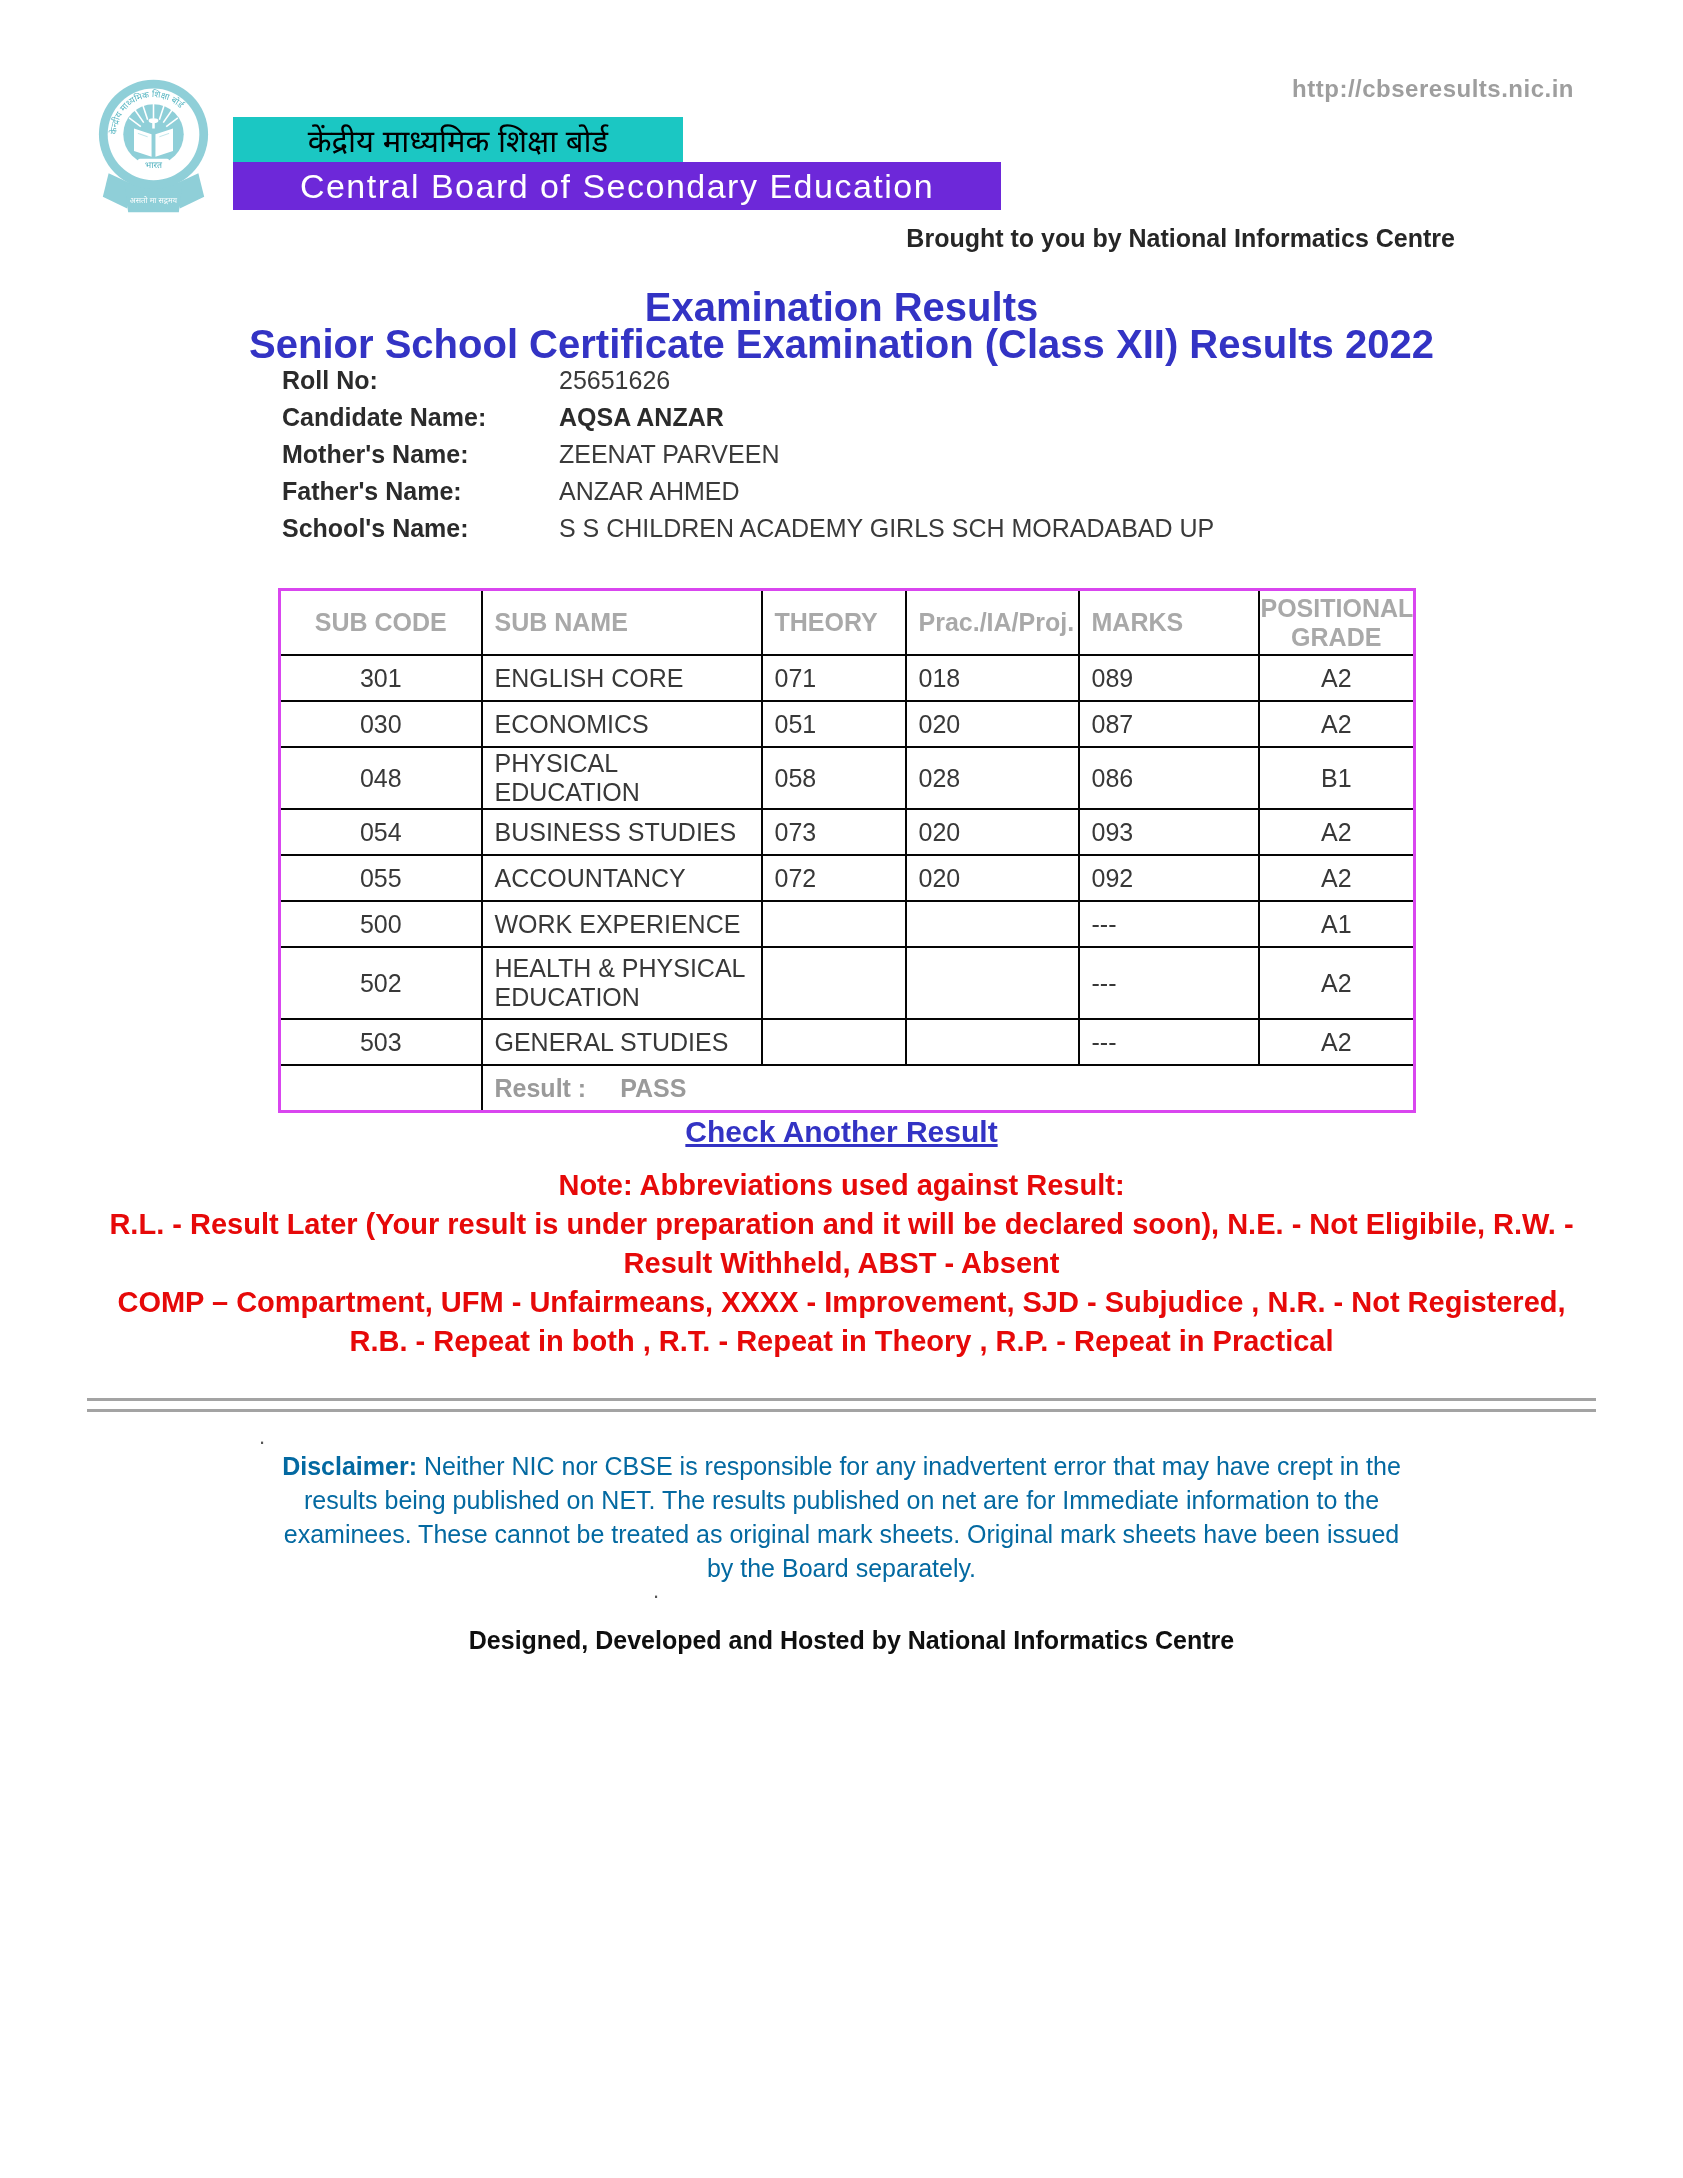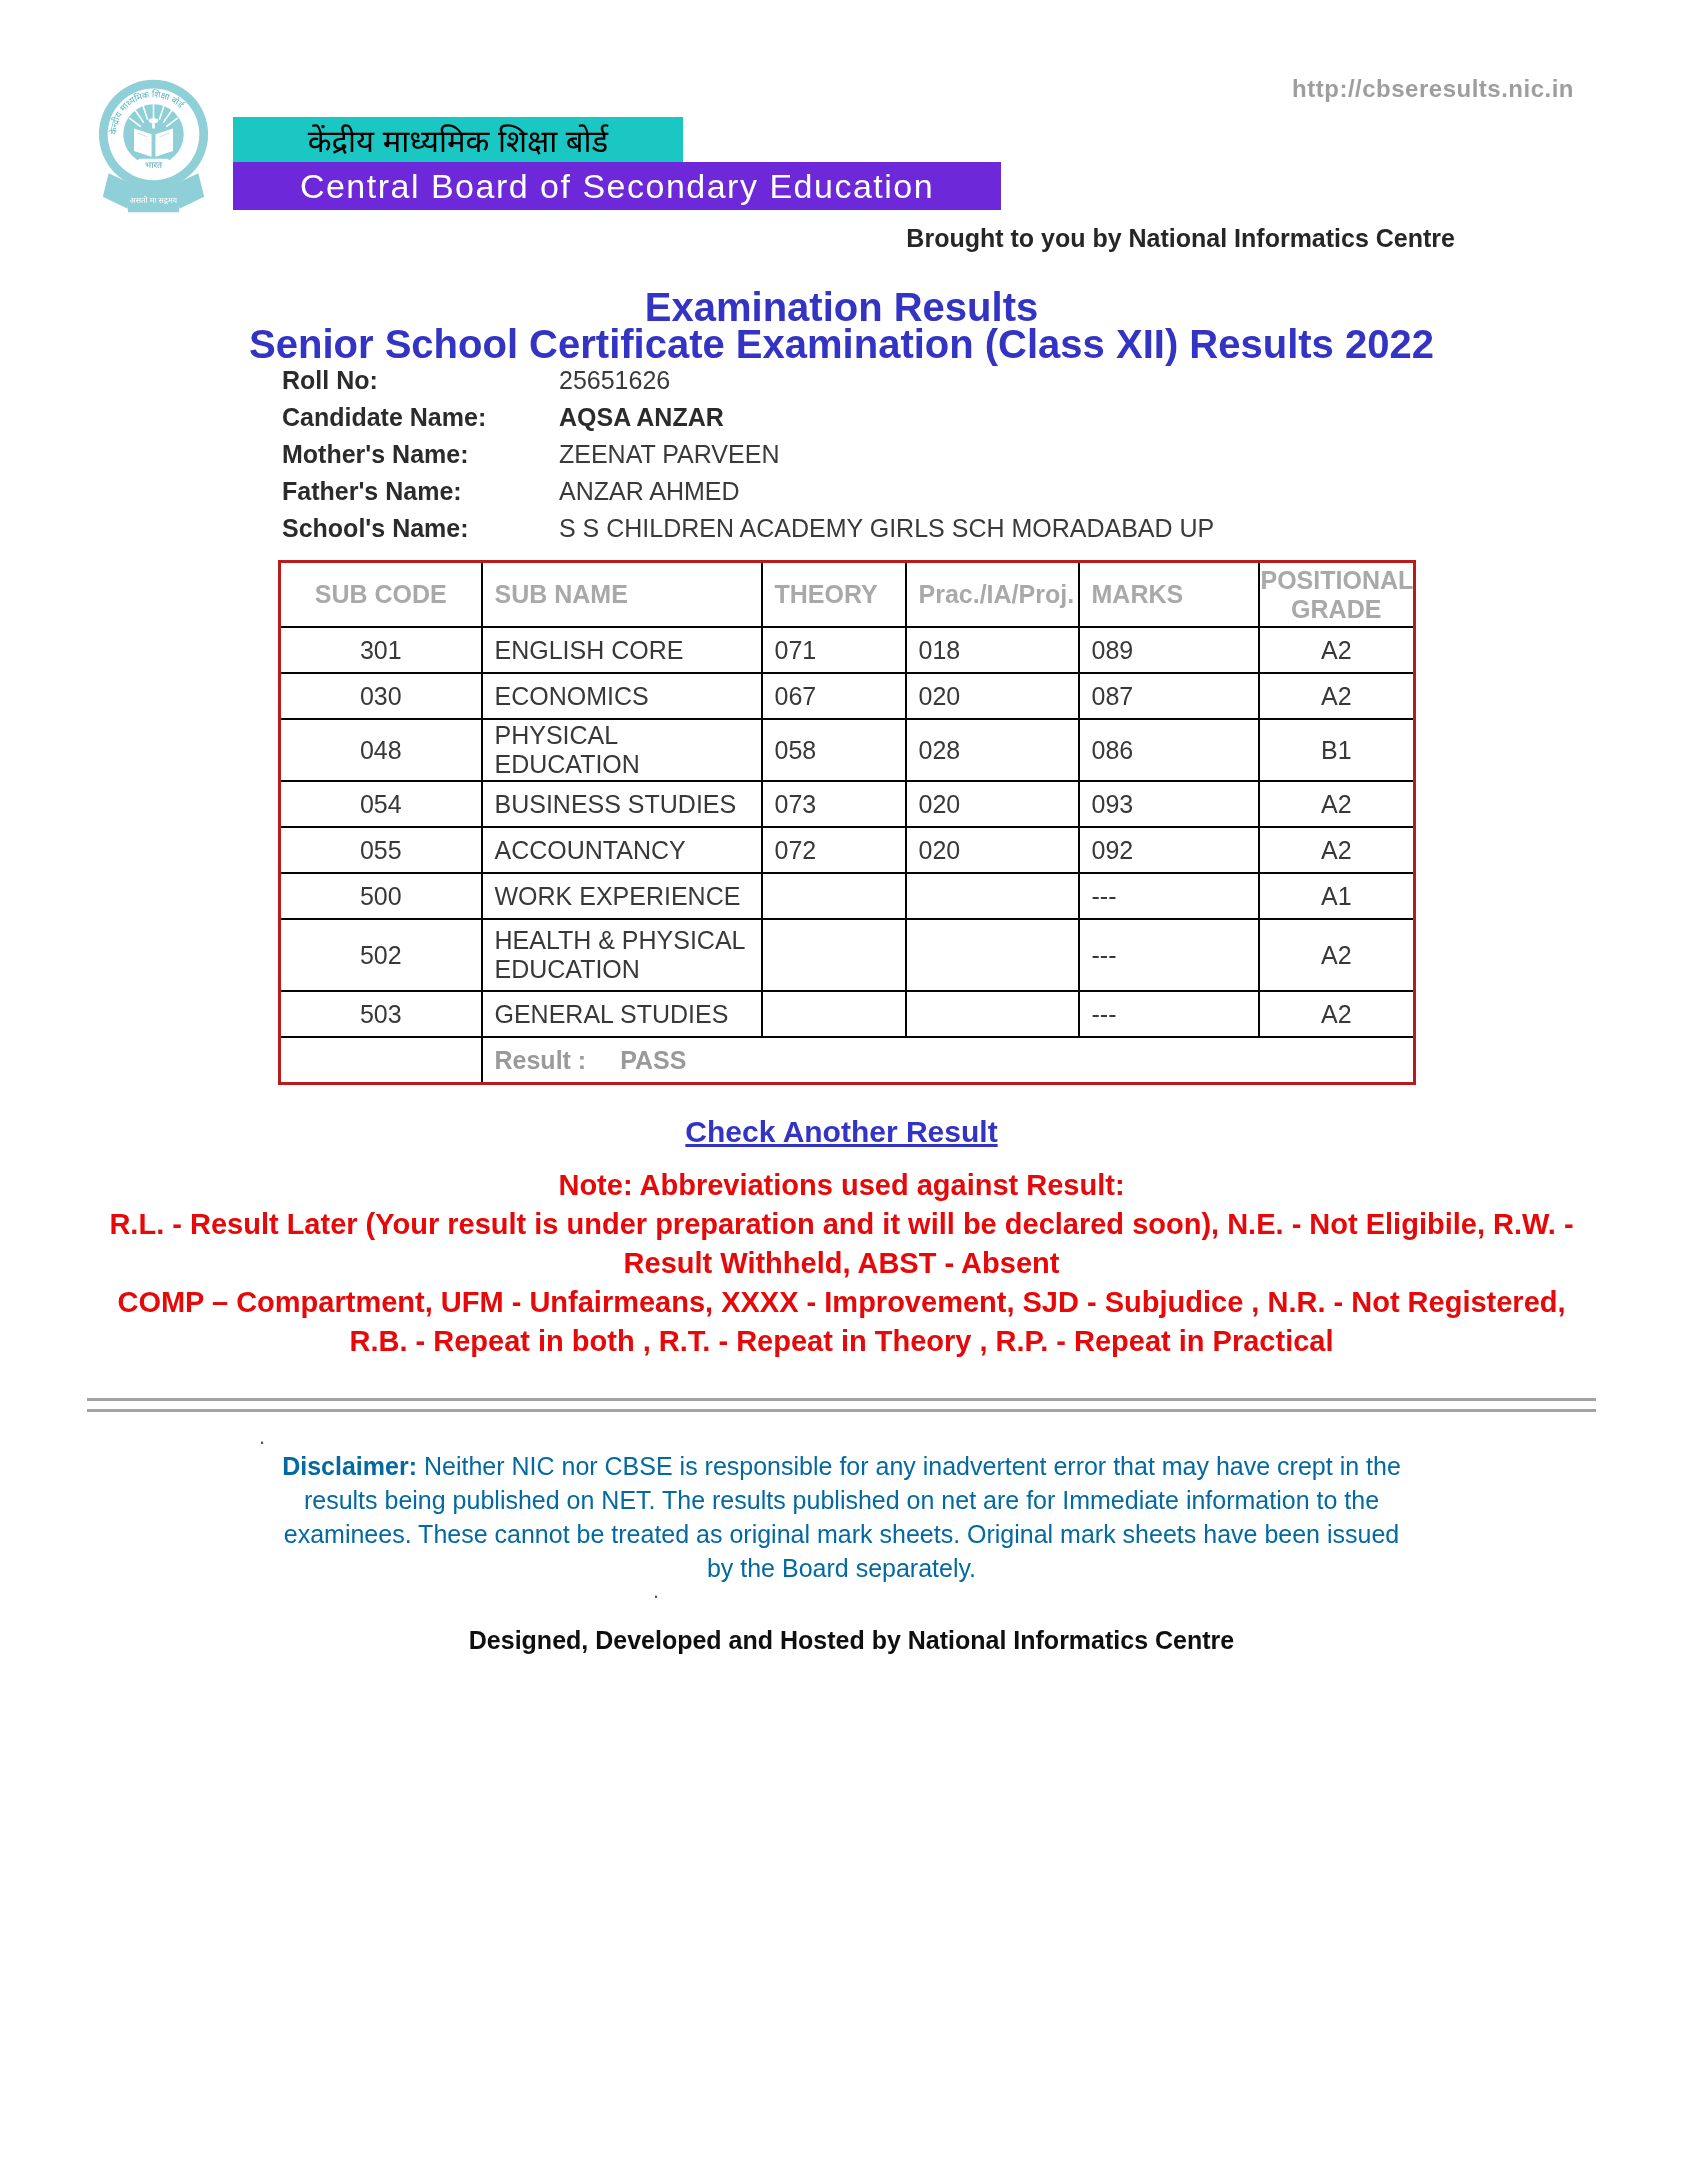--- a/index.html
+++ b/index.html
@@ -32,23 +32,23 @@
 
   
   .details { position:absolute; left:282px; top:362px; font-size:25px; color:#3a3a3a; }
   .detail-row { display:flex; height:37px; align-items:center; }
   .detail-label { width:277px; font-weight:bold; color:#2b2b2b; flex:0 0 auto; }
   .detail-value { white-space:nowrap; }
   .detail-value.bold { font-weight:bold; color:#2b2b2b; }
 
   
   .results-table {
-    position:absolute; left:278px; top:560px; width:1136px;
+    position:absolute; left:278px; top:588px; width:1136px;
     border-collapse:collapse; table-layout:fixed; font-size:25px; color:#383838;
-    border:3px solid #b91c1c;
+    border:3px solid #d946ef;
   }
   .results-table th, .results-table td { border:2px solid #050505; line-height:29px; }
   .results-table thead th { color:#A9A9A9; font-weight:bold; height:61px; }
   .results-table tbody td { height:42px; }
   .c-center { text-align:center; }
   .c-left { text-align:left; padding-left:12px; }
   .row-tall td { height:auto; padding-top:6px; padding-bottom:6px; }
   .result-row td { height:48px; color:#9A9A9A; font-weight:bold; }
   .result-value { margin-left:34px; }
 
@@ -181,21 +181,21 @@
         <td class="c-center">301</td>
         <td class="c-left">ENGLISH CORE</td>
         <td class="c-left">071</td>
         <td class="c-left">018</td>
         <td class="c-left">089</td>
         <td class="c-center">A2</td>
       </tr>
       <tr>
         <td class="c-center">030</td>
         <td class="c-left">ECONOMICS</td>
-        <td class="c-left">067</td>
+        <td class="c-left">051</td>
         <td class="c-left">020</td>
         <td class="c-left">087</td>
         <td class="c-center">A2</td>
       </tr>
       <tr>
         <td class="c-center">048</td>
         <td class="c-left">PHYSICAL EDUCATION</td>
         <td class="c-left">058</td>
         <td class="c-left">028</td>
         <td class="c-left">086</td>

